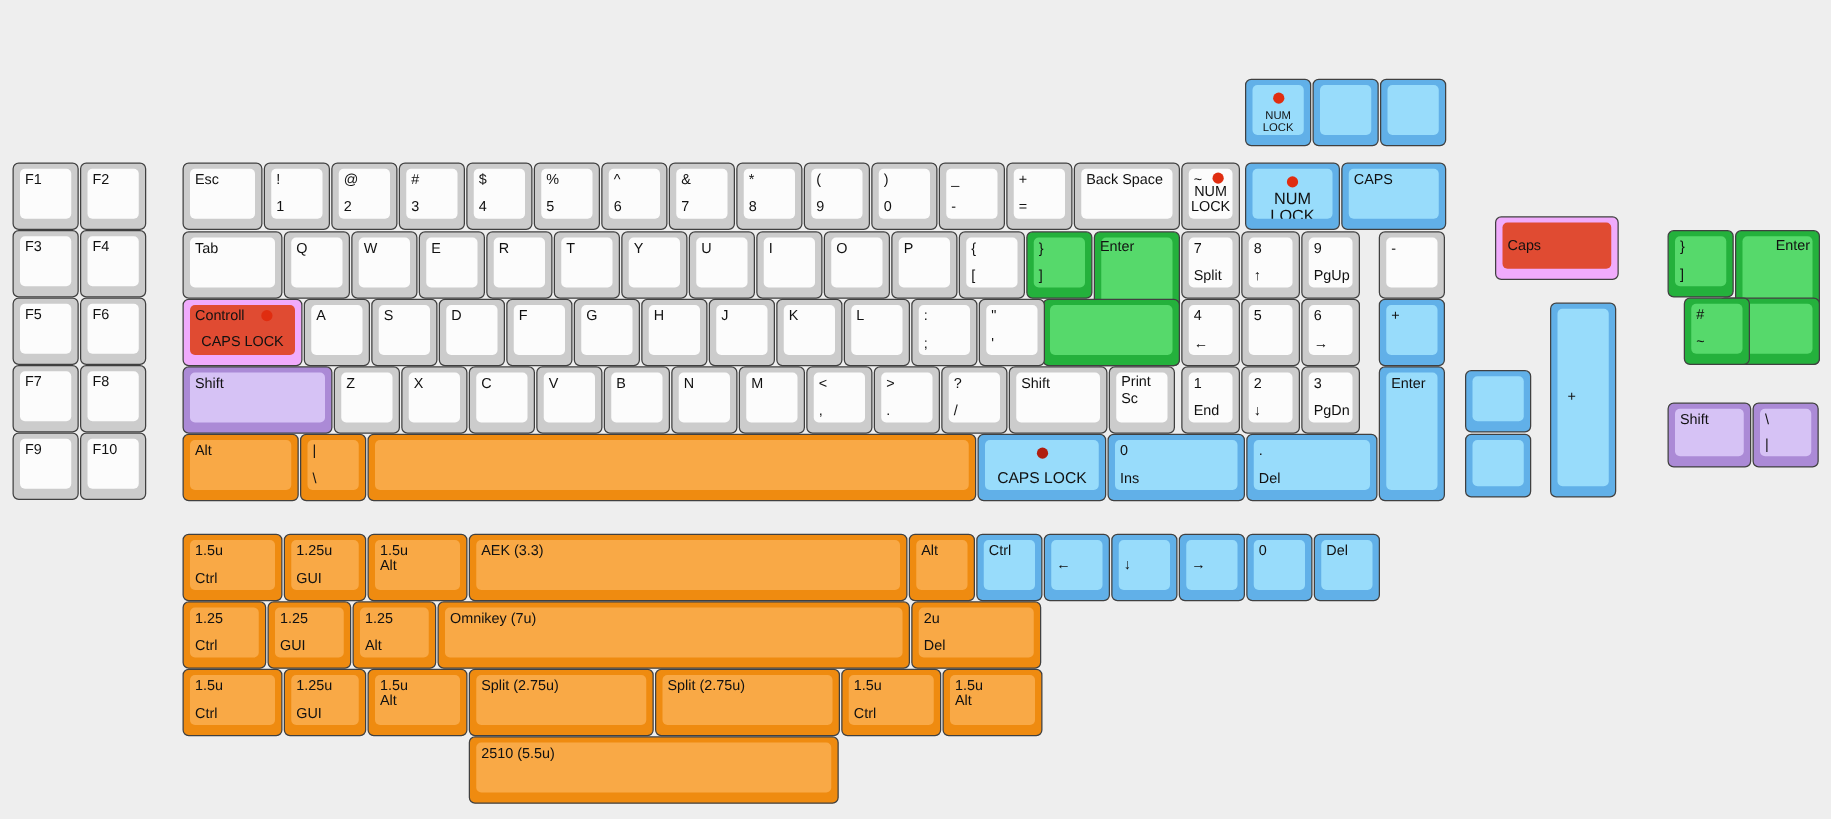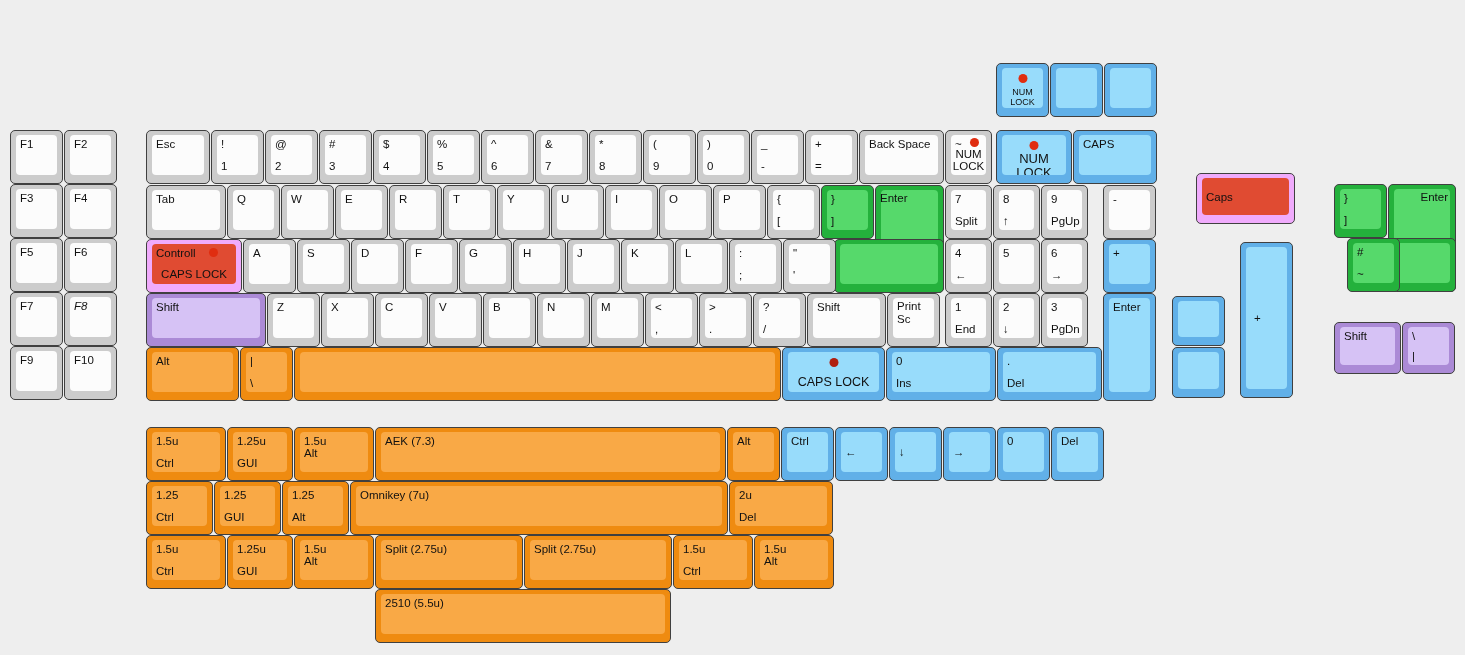--- a/index.html
+++ b/index.html
@@ -117,21 +117,21 @@
   <div class="key c-gray" style="left:64px;  top:238px; width:53px; height:54px;">
       <div class="top">
         <span class="lg tl">F6</span>
       </div>
     </div>
   <div class="key c-gray" style="left:10px;  top:292px; width:53px; height:54px;">
       <div class="top">
         <span class="lg tl">F7</span>
       </div>
     </div>
-  <div class="key c-gray" style="left:64px;  top:292px; width:53px; height:54px;font-style:italic;">
+  <div class="key c-gray" style="left:64px;  top:292px; width:53px; height:54px;">
       <div class="top">
         <span class="lg tl">F8</span>
       </div>
     </div>
   <div class="key c-gray" style="left:10px;  top:346px; width:53px; height:54px;">
       <div class="top">
         <span class="lg tl">F9</span>
       </div>
     </div>
   <div class="key c-gray" style="left:64px; top:346px; width:53px; height:54px;">
@@ -646,21 +646,21 @@
       </div>
     </div>
   <div class="key c-orange" style="left:294px; top:427px; width:80px; height:54px;">
       <div class="top">
         <span class="lg tl">1.5u</span>
         <span class="lg tl" style="top:15px;">Alt</span>
       </div>
     </div>
   <div class="key c-orange" style="left:375px; top:427px; width:351px; height:54px;">
       <div class="top">
-        <span class="lg tl">AEK (7.3)</span>
+        <span class="lg tl">AEK (3.3)</span>
       </div>
     </div>
   <div class="key c-orange" style="left:727px; top:427px; width:53px; height:54px;">
       <div class="top">
         <span class="lg tl">Alt</span>
       </div>
     </div>
   <div class="key c-blue" style="left:781px; top:427px; width:53px; height:54px;">
       <div class="top">
         <span class="lg tl">Ctrl</span>

